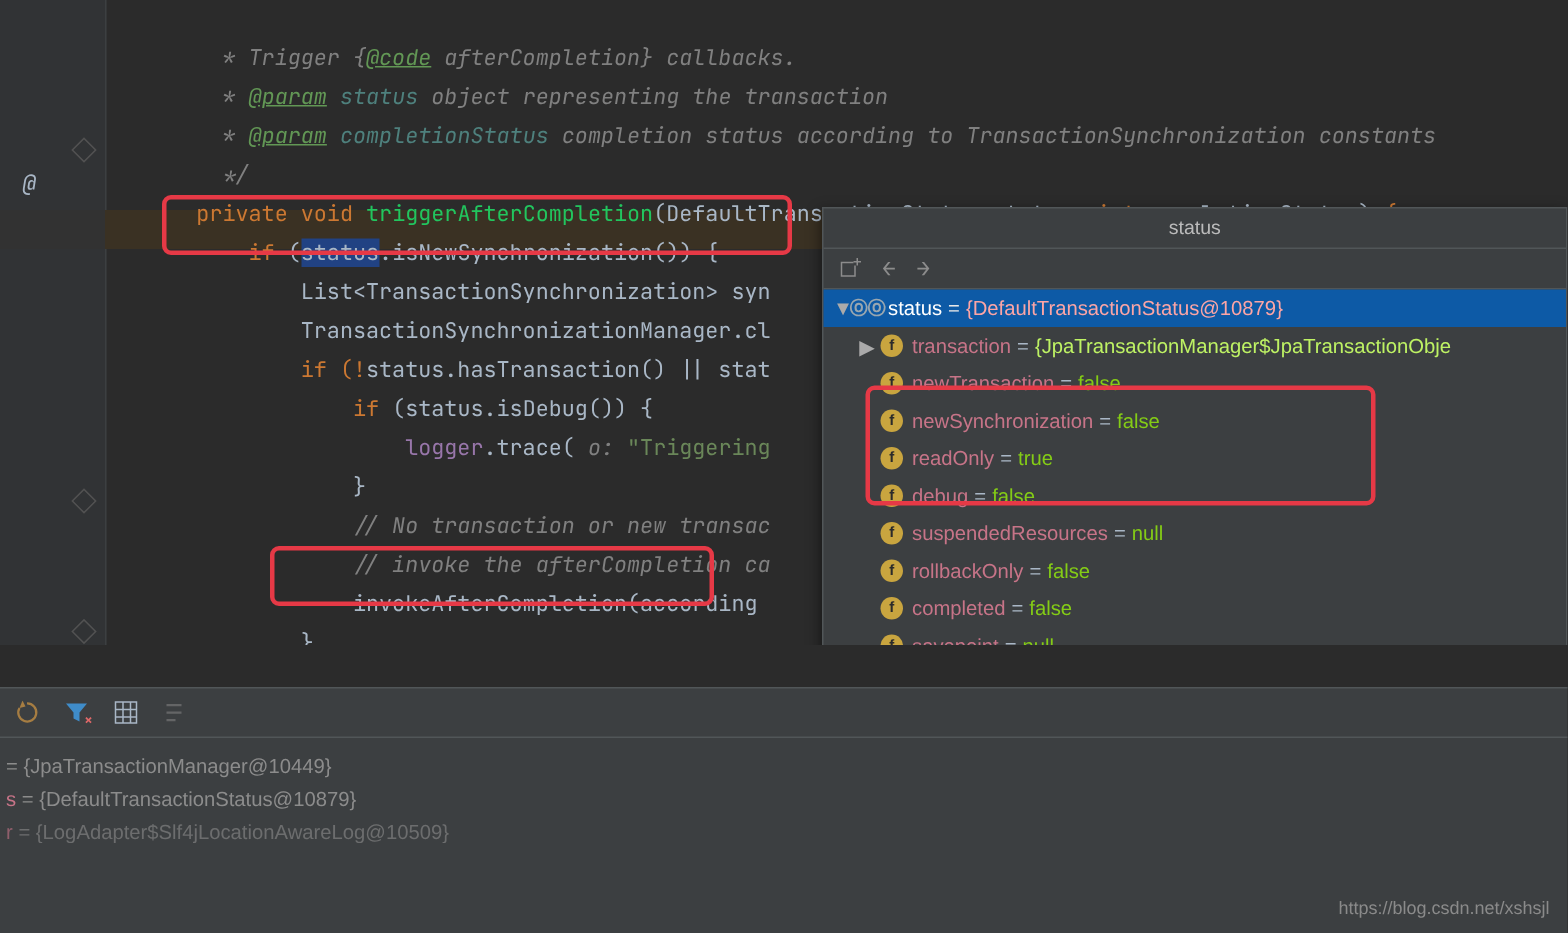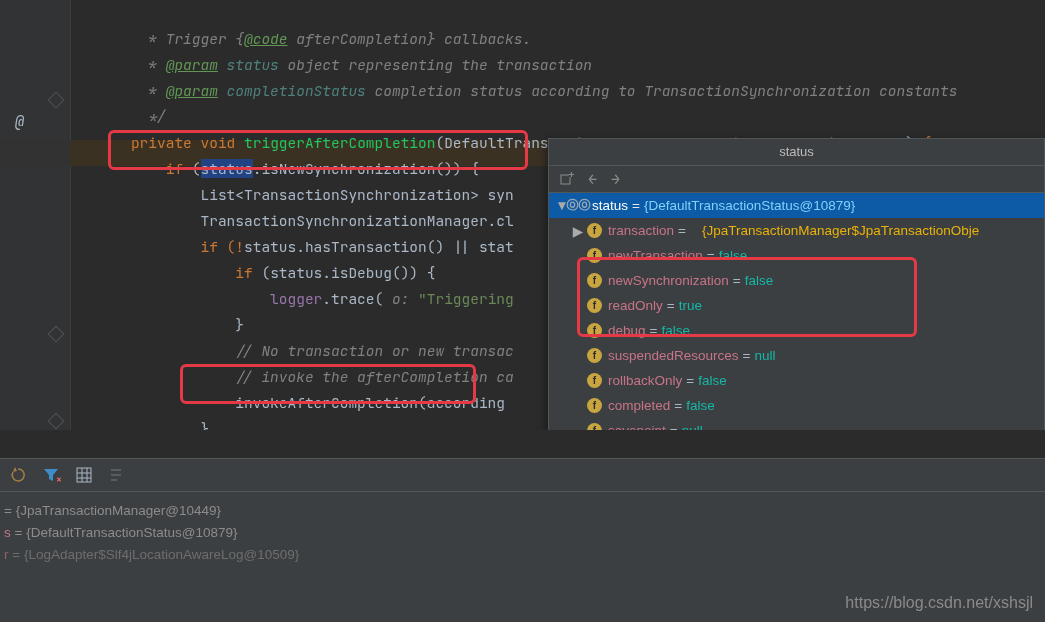--- a/index.html
+++ b/index.html
@@ -55,37 +55,37 @@
   .popup-tools .arrow{font-size:15px;}
   .popup-body{position:relative;font-family:"Segoe UI",sans-serif;font-size:13.5px;}
   .row{height:25px;display:flex;align-items:center;padding-left:6px;}
   .row.sel{background:#0d5aa6;color:#fff;}
   .tri{width:14px;display:inline-block;text-align:center;color:#aaa;}
   .ico{width:15px;height:15px;border-radius:50%;display:inline-flex;align-items:center;justify-content:center;font-size:10px;font-weight:bold;margin:0 6px 0 2px;flex:0 0 15px;}
   .ico-oo{background:transparent;color:#9aa7b0;font-size:12px;}
   .ico-f{background:#c9a53f;color:#2b2b2b;}
   .var-name{color:#c77488;}
   .var-eq{color:#a9b7c6;margin:0 4px;}
-  .var-val{color:#14b8a6;}
-  .var-obj{color:#eab308;margin-left:12px;}
+  .var-val{color:#84cc16;}
+  .var-obj{color:#bef264;}
   
   
   .bottom{
     position:absolute;left:0;right:0;top:458px;height:164px;
     background:#3c3f41;border-top:1px solid #515658;
   }
   .bot-tools{height:32px;border-bottom:1px solid #515658;display:flex;align-items:center;gap:16px;padding-left:10px;}
   .framevars{padding:8px 0 0 0;font-family:"Segoe UI",sans-serif;font-size:13.5px;line-height:22px;}
   .framevars .var-name{color:#c77488;}
   .framevars .val{color:#8c8c8c;}
   .framevars .row2{padding-left:4px;}
   
   .watermark{
     position:absolute;right:12px;bottom:10px;color:#8a8a8a;
-    font-family:sans-serif;font-size:16px;
+    font-family:sans-serif;font-size:12px;
   }
   
   svg{display:block;}
 </style>
 </head>
 <body>
 
 <div class="editor-area">
   <div class="gutter">
     <span class="g-mark" style="top:94px"></span>
@@ -133,21 +133,21 @@
       </span>
       <span class="arrow">←</span>
       <span class="arrow">→</span>
     </div>
     <div class="popup-body">
       <div class="row sel">
         <span class="tri">▼</span>
         <span class="ico ico-oo">ⓞⓞ</span>
         <span style="color:#fff">status</span>
         <span style="color:#e8e8e8;margin:0 4px">=</span>
-        <span style="color:#7dd3fc">{DefaultTransactionStatus@10879}</span>
+        <span style="color:#fca5a5">{DefaultTransactionStatus@10879}</span>
       </div>
       <div class="row" style="padding-left:22px">
         <span class="tri">▶</span>
         <span class="ico ico-f">f</span>
         <span class="var-name">transaction</span>
           <span class="var-eq">=</span>
           <span class="var-obj">{JpaTransactionManager$JpaTransactionObje</span>
       </div>
       <div class="row" style="padding-left:36px">
         <span class="ico ico-f">f</span>

